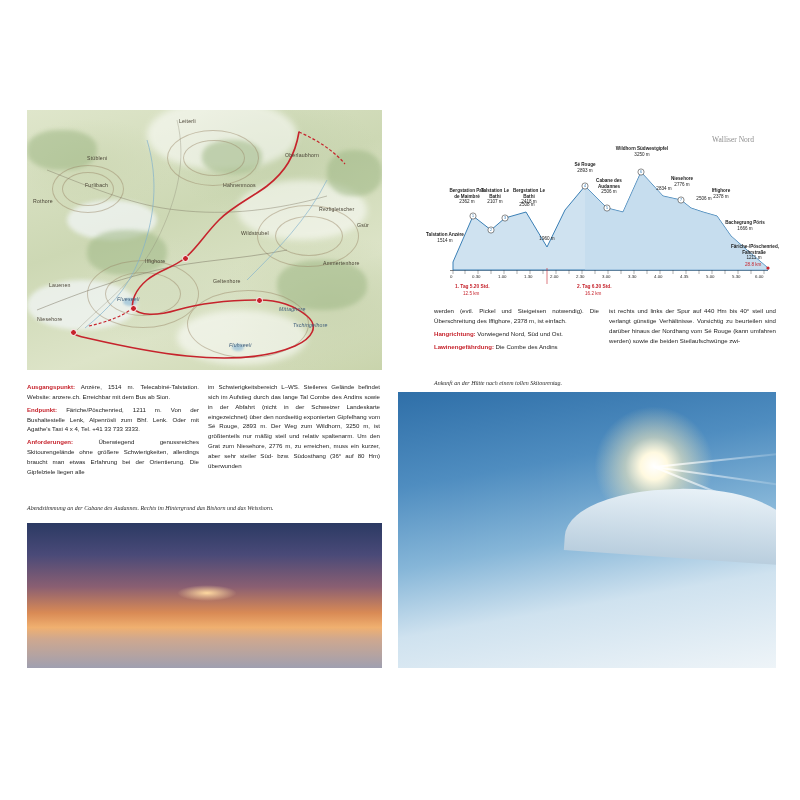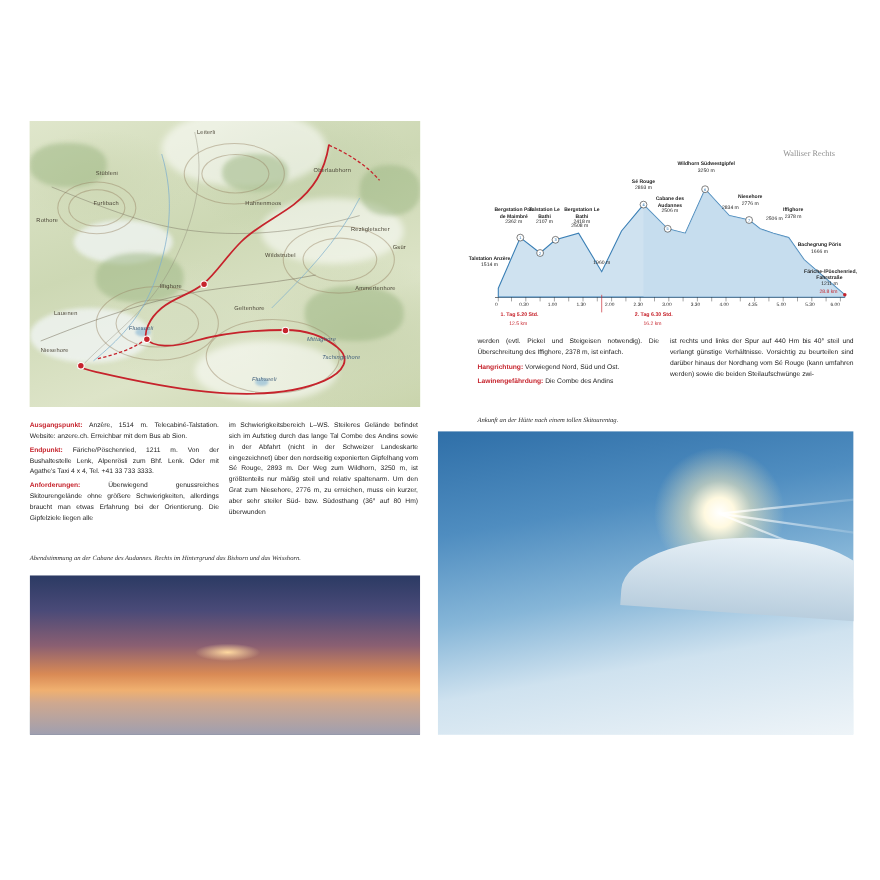--- a/index.html
+++ b/index.html
@@ -60,21 +60,21 @@
   .pr-sun{position:absolute;left:196px;top:14px;width:120px;height:120px;border-radius:50%;
           background:radial-gradient(circle at 50% 50%, #ffffff 0%, #fff9e0 16%, rgba(255,240,190,.55) 34%, rgba(255,235,180,0) 70%);}
   .pr-ray{position:absolute;left:256px;top:74px;width:150px;height:2px;background:linear-gradient(90deg,rgba(255,255,255,.85),rgba(255,255,255,0));transform-origin:left center;}
   .pr-ridge{position:absolute;right:-20px;top:96px;width:230px;height:70px;background:linear-gradient(180deg,#e8f1f7,#b9cede);border-radius:60% 40% 0 0/80% 60% 0 0;transform:rotate(4deg);}
 </style>
 </head>
 <body>
 
 <div class="page">
 
-  <div class="walliser">Walliser Rechts</div>
+  <div class="walliser">Walliser Nord</div>
 
   <div class="map">
     <div class="base"></div>
 
     <div class="snow" style="left:120px;top:-10px;width:150px;height:70px;"></div>
     <div class="snow" style="left:210px;top:70px;width:130px;height:60px;"></div>
     <div class="snow2" style="left:40px;top:90px;width:90px;height:40px;"></div>
     <div class="snow2" style="left:0px;top:170px;width:110px;height:50px;"></div>
     <div class="snow" style="left:150px;top:200px;width:130px;height:55px;"></div>
 

